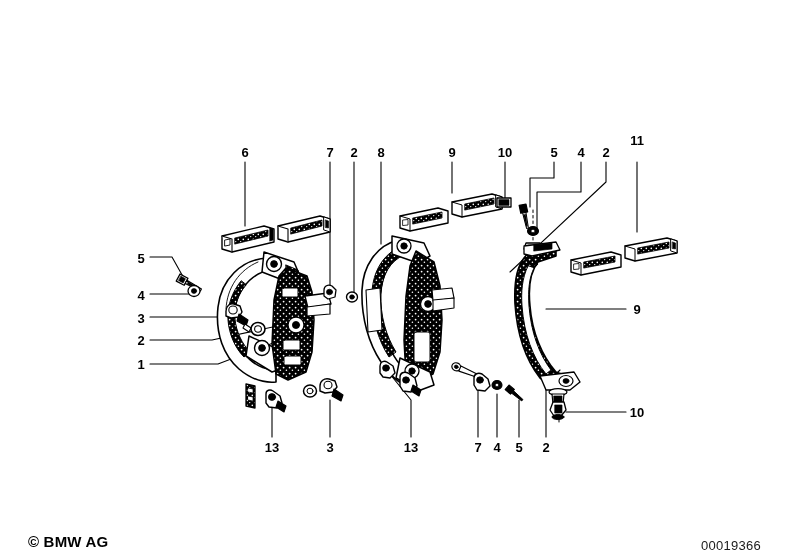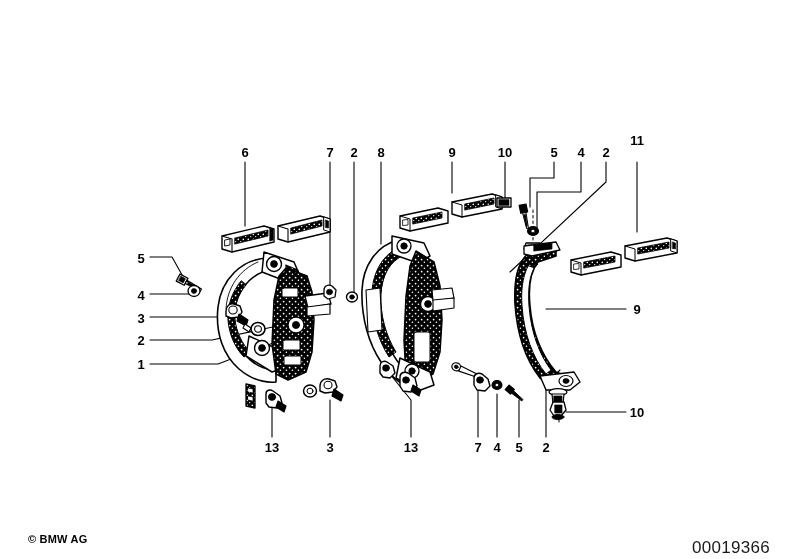--- a/index.html
+++ b/index.html
@@ -23,32 +23,32 @@
     position: absolute;
     left: 0;
     top: 0;
     width: 799px;
     height: 559px;
   }
   .footer-copyright {
     position: absolute;
     left: 28px;
     top: 533px;
-    font-size: 11px;
+    font-size: 15px;
     font-weight: bold;
     color: #000000;
     letter-spacing: 0.2px;
     white-space: nowrap;
     text-align: center;
   }
   .footer-id {
     position: absolute;
     left: 731px;
     top: 538px;
-    font-size: 17px;
+    font-size: 13px;
     color: #1a1a1a;
     letter-spacing: 0.3px;
     white-space: nowrap;
     transform: translateX(-50%);
   }
   .callout {
     position: absolute;
     font-size: 13px;
     font-weight: bold;
     color: #000000;

